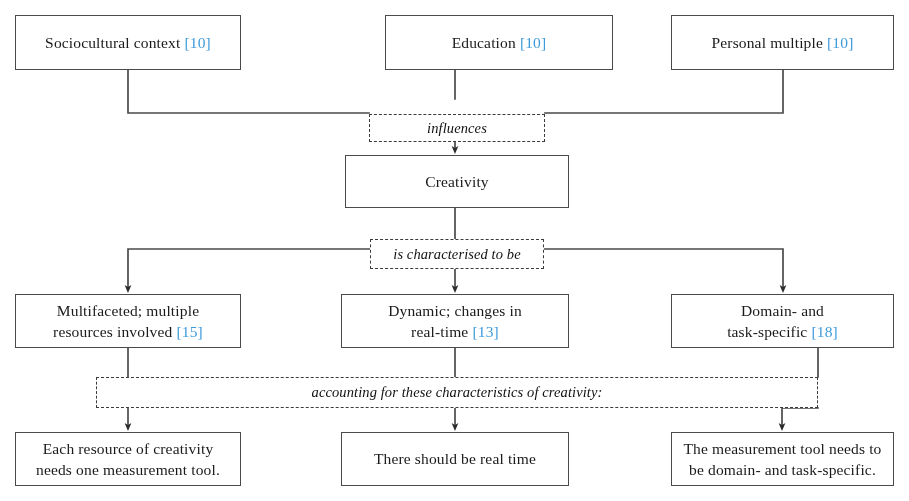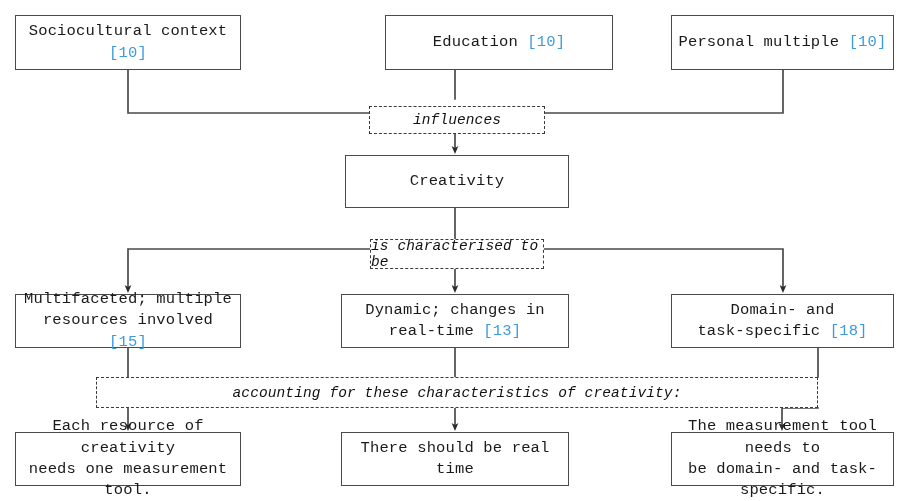--- a/index.html
+++ b/index.html
@@ -5,21 +5,21 @@
   html, body {
     margin: 0;
     padding: 0;
     background: #ffffff;
   }
   #canvas {
     position: relative;
     width: 909px;
     height: 501px;
     background: #ffffff;
-    font-family: Liberation Mono, monospace;
+    font-family: Liberation Serif, serif;
     overflow: hidden;
   }
   #wires {
     position: absolute;
     left: 0;
     top: 0;
     width: 909px;
     height: 501px;
   }
   .node {
@@ -96,21 +96,21 @@
   </div>
 
   <div class="node" style="left:341px; top:15px; width:228px; height:55px;margin-left:44px;">
     <span class="txt"><span>Education </span><span class="ref">[10]</span></span>
   </div>
 
   <div class="node" style="left:671px; top:15px; width:223px; height:55px;">
     <span class="txt"><span>Personal  multiple </span><span class="ref">[10]</span></span>
   </div>
 
-  <div class="label-box" style="left:369px; top:106px; width:176px; height:28px;text-align:center;">
+  <div class="label-box" style="left:369px; top:114px; width:176px; height:28px;text-align:center;">
     <span>influences</span>
   </div>
 
   <div class="node" style="left:345px; top:155px; width:224px; height:53px;">
     <span class="txt">Creativity</span>
   </div>
 
   <div class="label-box" style="left:370px; top:239px; width:174px; height:30px;">
     <span>is characterised to be</span>
   </div>

